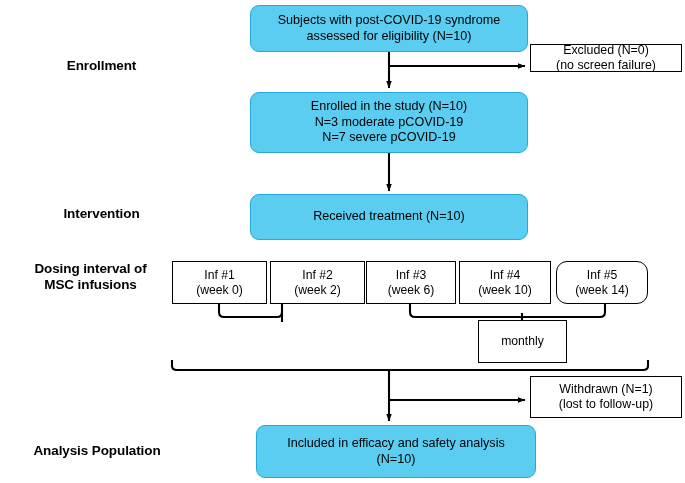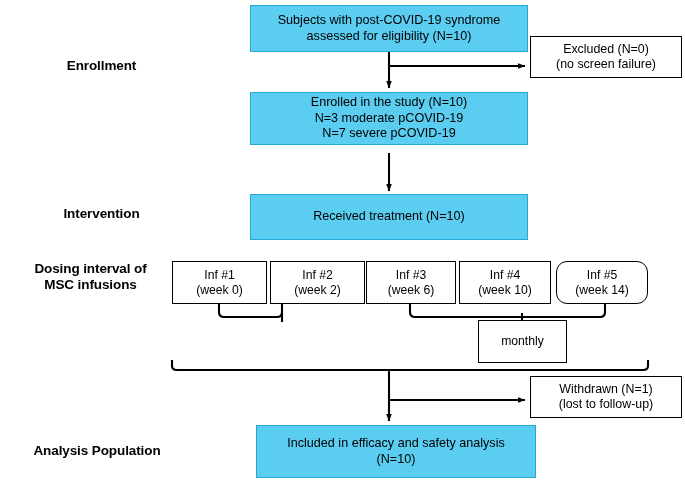--- a/index.html
+++ b/index.html
@@ -42,21 +42,21 @@
     color: #000000;
   }
   .node-text {
     display: block;
     width: 100%;
     line-height: 1.22;
   }
   .blue {
     background: #5BCDF0;
     border: 1.6px solid #23A8D8;
-    border-radius: 0;
+    border-radius: 9px;
     font-size: 12.6px;
   }
   .white {
     background: #ffffff;
     border: 1.7px solid #000000;
     border-radius: 0;
     font-size: 12.4px;
   }
   .inf {
     font-size: 12.2px;
@@ -113,28 +113,28 @@
     <span>Analysis Population</span>
   </div>
 
   <div class="node blue" style="left:250px; top:5px; width:278px; height:47px;">
     <span class="node-text">
       <span>Subjects with post-COVID-19 syndrome</span><br>
       <span>assessed for eligibility  (N=10)</span>
     </span>
   </div>
 
-  <div class="node white" style="left:530px; top:36px; width:152px; height:42px;">
+  <div class="node white" style="left:530px; top:44px; width:152px; height:28px;">
     <span class="node-text">
       <span>Excluded (N=0)</span><br>
       <span>(no screen failure)</span>
     </span>
   </div>
 
-  <div class="node blue" style="left:250px; top:92px; width:278px; height:53px;text-align:center;">
+  <div class="node blue" style="left:250px; top:92px; width:278px; height:61px;text-align:center;">
     <span class="node-text">
       <span>Enrolled in the study (N=10)</span><br>
       <span>N=3 moderate pCOVID-19</span><br>
       <span>N=7 severe pCOVID-19</span>
     </span>
   </div>
 
   <div class="node blue" style="left:250px; top:194px; width:278px; height:46px;">
     <span class="node-text">
       <span>Received treatment (N=10)</span>

